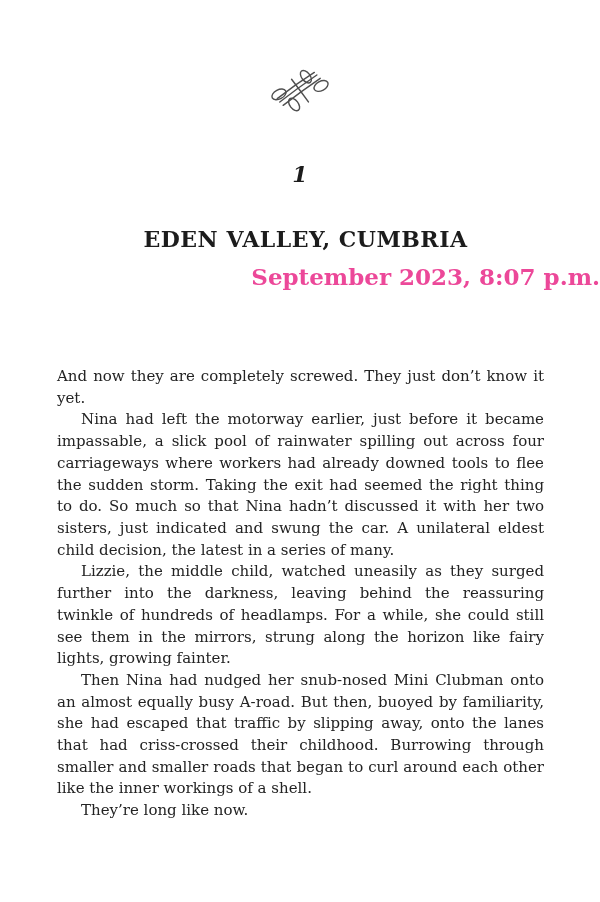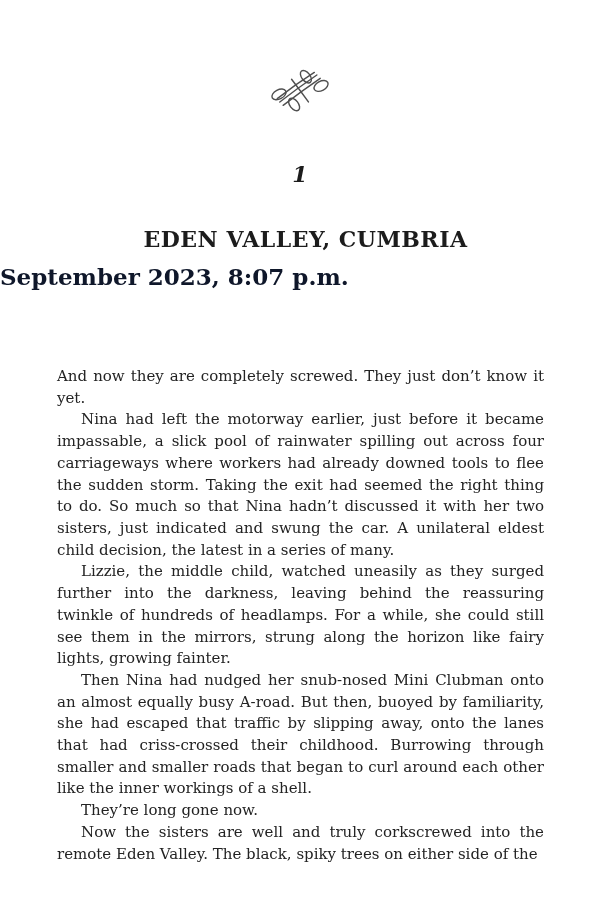--- a/index.html
+++ b/index.html
@@ -30,24 +30,24 @@
     text-align: center;
     font-size: 22px;
     font-weight: bold;
     letter-spacing: 0.5px;
     color: #1c1c1c;
     line-height: 1.3;
     padding-left: 11px;
   }
   .subheading {
     margin: 9px 0 0 0;
-    text-align: left;
+    text-align: right;
     font-size: 23px;
     font-weight: bold;
-    color: #0f172a;
+    color: #ec4899;
     line-height: 1.3;
   }
   .body-text {
     margin: 74px 56px 0 57px;
     font-size: 15px;
     line-height: 21.7px;
     color: #232323;
     text-align: justify;
   }
   .body-text p { margin: 0; padding: 0; }
@@ -75,17 +75,16 @@
 
   <h1 class="heading">EDEN VALLEY, CUMBRIA</h1>
 
   <h2 class="subheading">September 2023, 8:07 p.m.</h2>
 
   <div class="body-text">
       <p>And now they are completely screwed. They just don’t know it yet.</p>
       <p class="indent">Nina had left the motorway earlier, just before it became impassable, a slick pool of rainwater spilling out across four carriageways where workers had already downed tools to flee the sudden storm. Taking the exit had seemed the right thing to do. So much so that Nina hadn’t discussed it with her two sisters, just indicated and swung the car. A unilateral eldest child decision, the latest in a series of many.</p>
       <p class="indent">Lizzie, the middle child, watched uneasily as they surged further into the darkness, leaving behind the reassuring twinkle of hundreds of headlamps. For a while, she could still see them in the mirrors, strung along the horizon like fairy lights, growing fainter.</p>
       <p class="indent">Then Nina had nudged her snub-nosed Mini Clubman onto an almost equally busy A-road. But then, buoyed by familiarity, she had escaped that traffic by slipping away, onto the lanes that had criss-crossed their childhood. Burrowing through smaller and smaller roads that began to curl around each other like the inner workings of a shell.</p>
-      <p class="indent">They’re long gone now.</p>
-      <p class="indent">Now the sisters are well and truly corkscrewed into the remote Eden Valley. The black, spiky trees on either side of the</p>
+      <p class="indent">They’re long like now.</p>
     </div>
 
 </div>
 
 </body></html>

